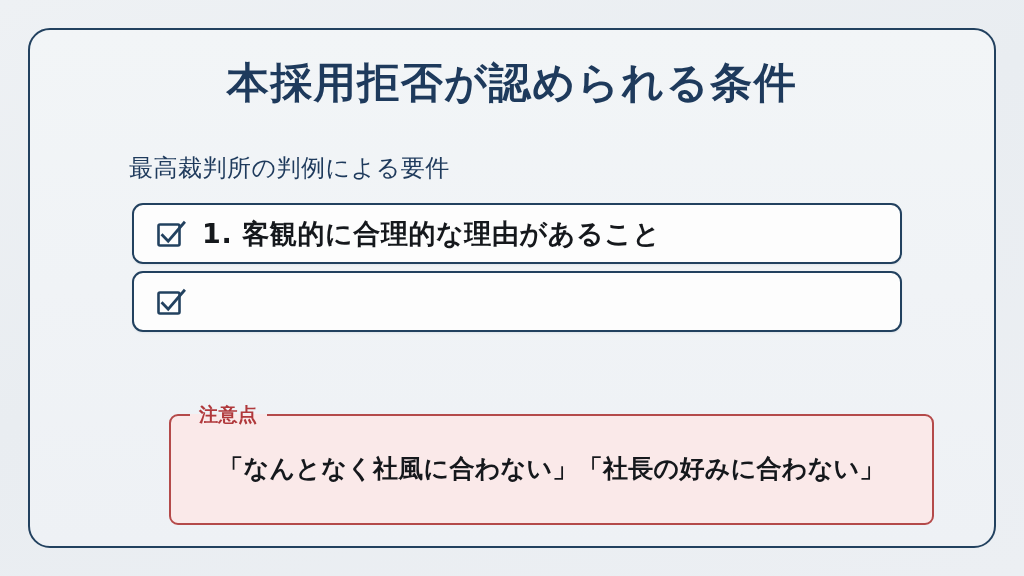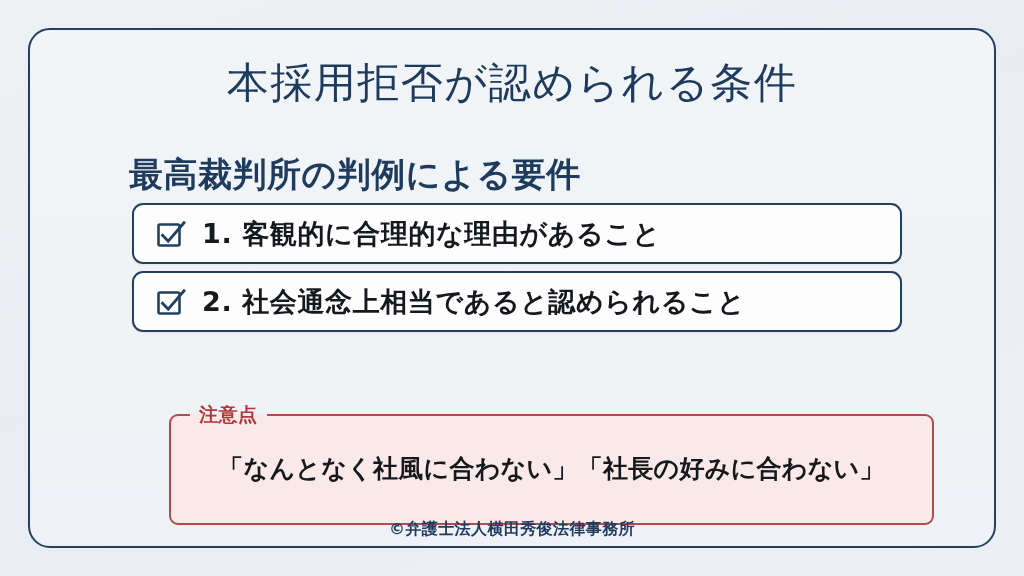--- a/index.html
+++ b/index.html
@@ -30,34 +30,34 @@
   }
 
   
   .title {
     position: absolute;
     left: 0;
     right: 0;
     top: 30px;
     text-align: center;
     font-size: 42px;
-    font-weight: 400;
+    font-weight: 700;
     letter-spacing: 1.5px;
     color: #1e3a5c;
     line-height: 1.1;
     white-space: nowrap;
   }
 
   
   .subtitle {
     position: absolute;
     left: 99px;
     top: 122px;
-    font-size: 34px;
-    font-weight: 700;
+    font-size: 24px;
+    font-weight: 400;
     letter-spacing: 0.5px;
     color: #1e3a5c;
     white-space: nowrap;
   }
 
   
   .req-list {
     position: absolute;
     left: 102px;
     top: 173px;
@@ -166,27 +166,25 @@
       <span class="req-text">1. 客観的に合理的な理由があること</span>
     </div>
 
     <div class="req-box">
       <span class="chk">
         <svg width="30" height="30" viewBox="0 0 30 30" aria-hidden="true">
           <rect x="2.5" y="5.5" width="21" height="21" rx="1.5" fill="none" stroke="#22415f" stroke-width="2.6"></rect>
           <path d="M6.5 16.2 L12.2 22.2 L28 3.8" fill="none" stroke="#22415f" stroke-width="2.8" stroke-linecap="square" stroke-linejoin="miter"></path>
         </svg>
       </span>
-      <span class="req-text">2. 社会通念上相当であると認められること</span>
     </div>
 
   </div>
 
   <fieldset class="warn">
     <legend class="warn-legend">注意点</legend>
     <div class="warn-body">
       <div class="warn-line">「なんとなく社風に合わない」「社長の好みに合わない」</div>
     </div>
   </fieldset>
 
-  <div class="footer">©弁護士法人横田秀俊法律事務所</div>
 
 </div>
 
 </body></html>

